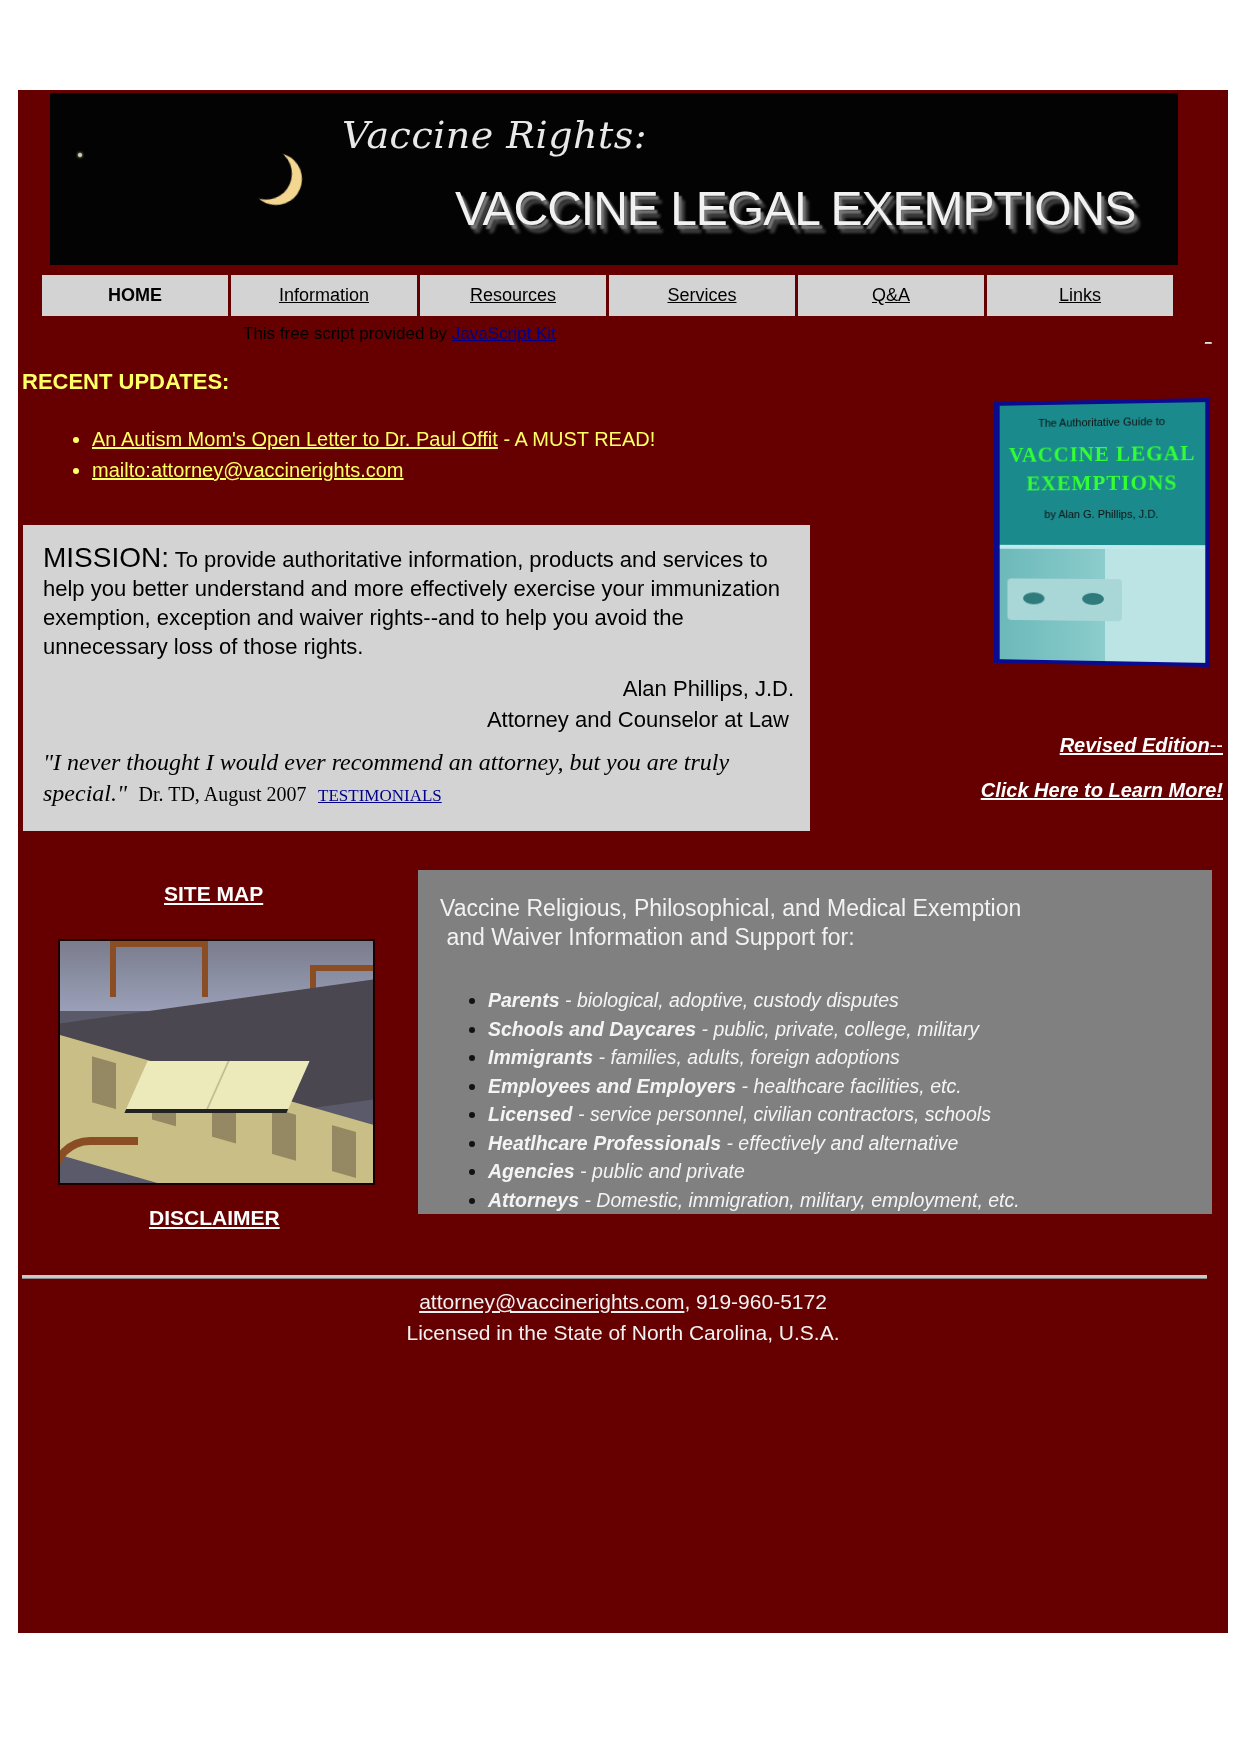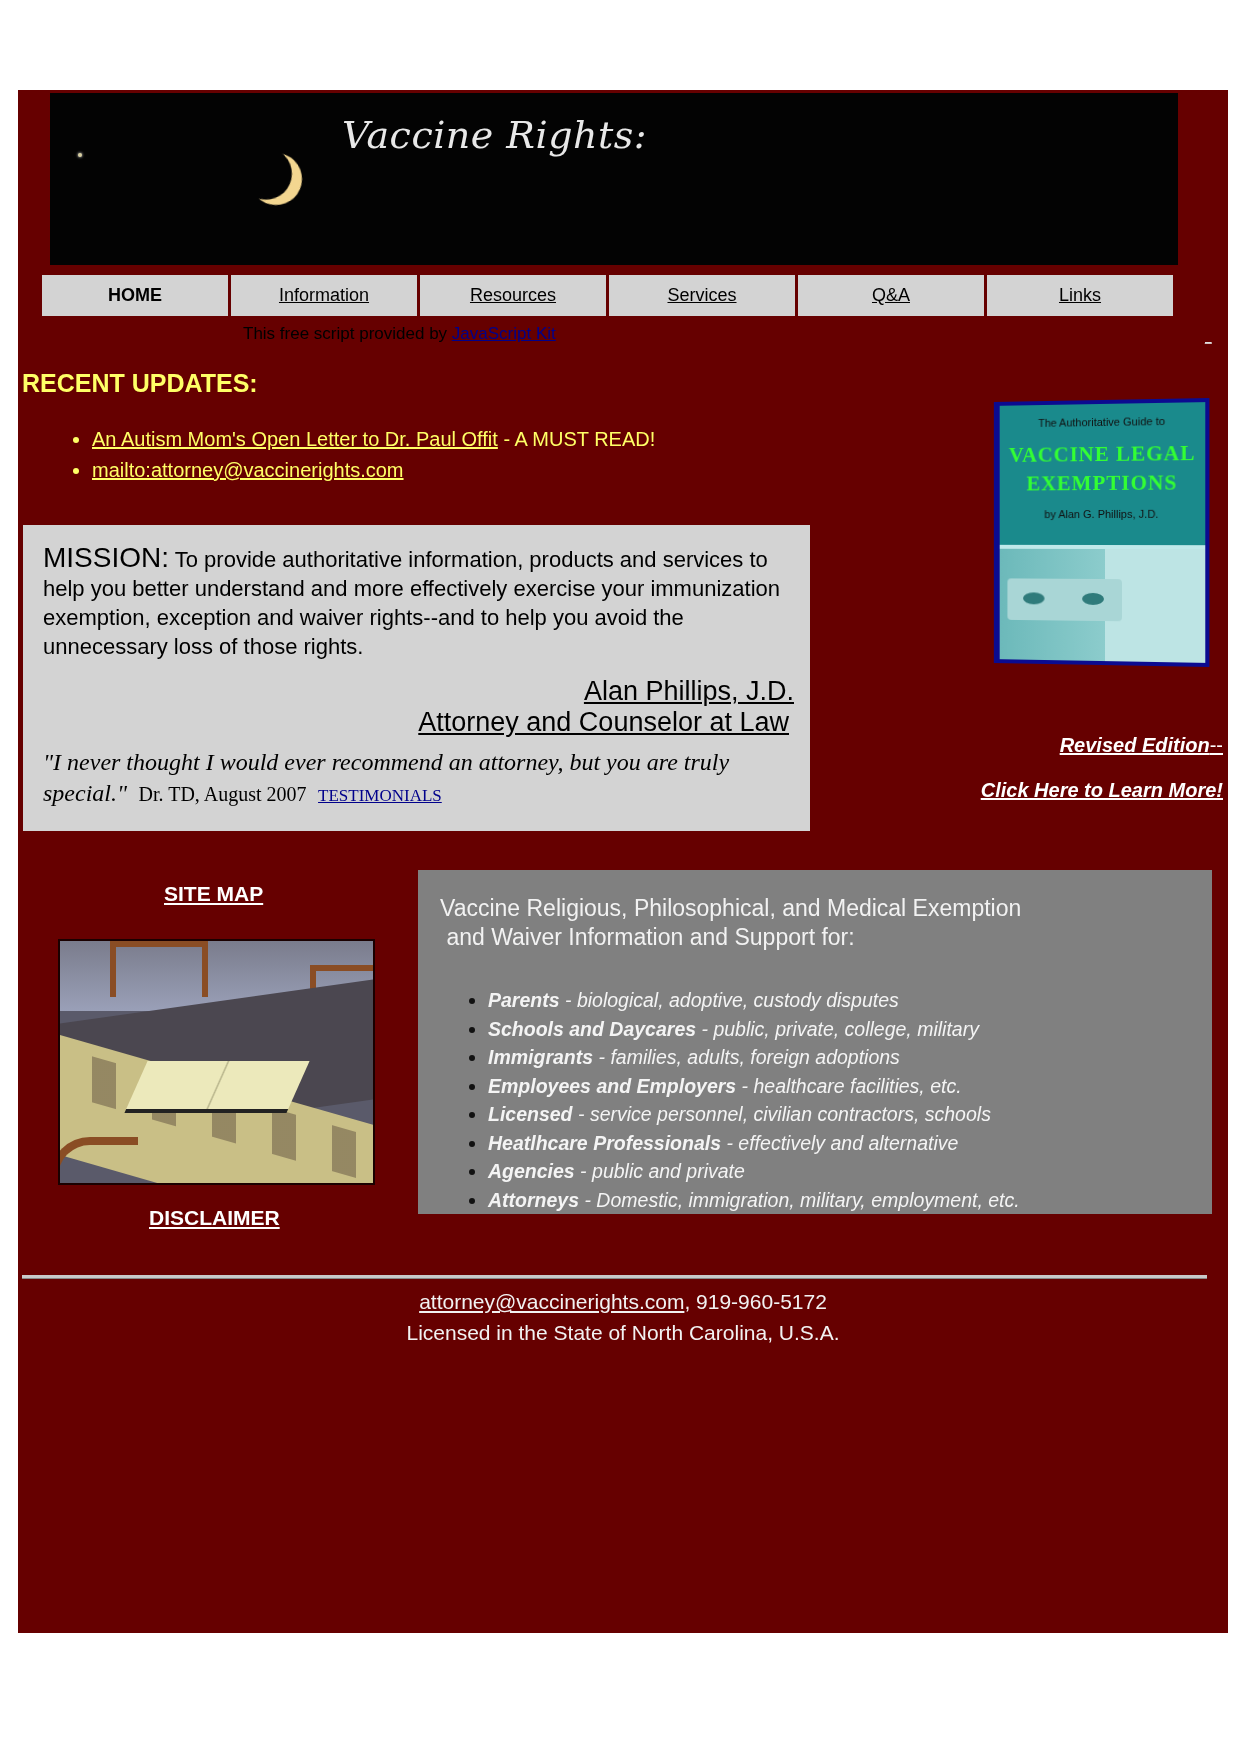--- a/index.html
+++ b/index.html
@@ -18,31 +18,31 @@
     
     #nav { position: absolute; left: 24px; top: 185px; height: 41px; display: flex; gap: 3px; }
     .nav-item { width: 186px; height: 41px; background: #d3d3d3; display: flex; align-items: center; justify-content: center; font-size: 18px; color: #000; text-decoration: underline; cursor: pointer; }
     .nav-item.active { font-weight: bold; text-decoration: none; }
 
     #script-credit { position: absolute; left: 225px; top: 234px; font-size: 17px; color: #000; }
     #script-credit a { color: #00008b; text-decoration: underline; }
     #tiny-dash { position: absolute; left: 1187px; top: 240px; color: #e0e0e0; font-size: 12px; text-decoration: underline; }
 
     
-    #updates-title { position: absolute; left: 4px; top: 279px; font-size: 25px; font-weight: bold; color: #ffff66; }
+    #updates-title { position: absolute; left: 4px; top: 279px; font-size: 22px; font-weight: bold; color: #ffff66; }
     #updates-list { position: absolute; left: 44px; top: 334px; margin: 0; padding: 0 0 0 30px; list-style: disc; color: #ffff66; font-size: 20px; }
     #updates-list li { line-height: 31px; }
     #updates-list a { color: #ffff66; text-decoration: underline; }
     #updates-list .must { font-weight: normal; }
 
     
     #mission { position: absolute; left: 5px; top: 435px; width: 787px; height: 306px; background: #d3d3d3; color: #000; }
     #mission .body { position: absolute; left: 20px; top: 18px; width: 760px; font-size: 22px; line-height: 29px; }
     #mission .lead { font-size: 28px; }
-    #mission .sig { position: absolute; right: 16px; font-size: 27px; text-decoration: underline; }
+    #mission .sig { position: absolute; right: 16px; font-size: 22px; }
     #mission .sig1 { top: 151px; }
     #mission .sig2 { top: 182px; right: 21px; }
     #mission .quote { position: absolute; left: 20px; top: 222px; width: 740px; font-family: "Liberation Serif", serif; font-size: 23px; line-height: 30px; }
     #mission .quote em { font-size: 24px; }
     #mission .quote .by { font-size: 20px; }
     #mission .quote a { font-size: 17px; color: #00008b; text-decoration: underline; }
 
     
     #book { position: absolute; left: 974px; top: 310px; width: 216px; height: 265px; background: #0b0b90; transform: perspective(500px) rotateY(-4deg); }
     #book .cover-top { position: absolute; left: 6px; top: 4px; right: 4px; height: 141px; background: #1a8a8c; text-align: center; }
@@ -90,20 +90,21 @@
   </style>
 </head>
 <body>
 
 <div id="page">
 
   <div id="banner">
     <div class="star"></div>
     <div class="moon"></div>
     <div class="script">Vaccine Rights:</div>
+    <div class="headline">VACCINE LEGAL EXEMPTIONS</div>
   </div>
 
   <div id="nav">
     <a class="nav-item active">HOME</a>
     <a class="nav-item">Information</a>
     <a class="nav-item">Resources</a>
     <a class="nav-item">Services</a>
     <a class="nav-item">Q&amp;A</a>
     <a class="nav-item">Links</a>
   </div>

